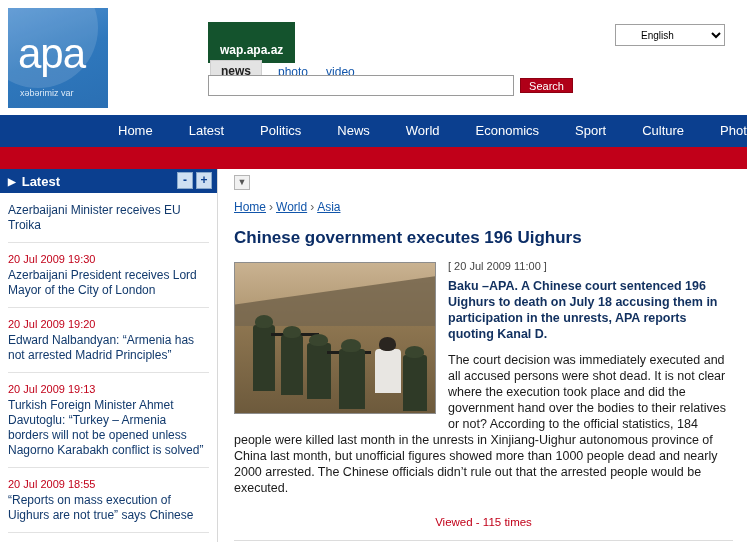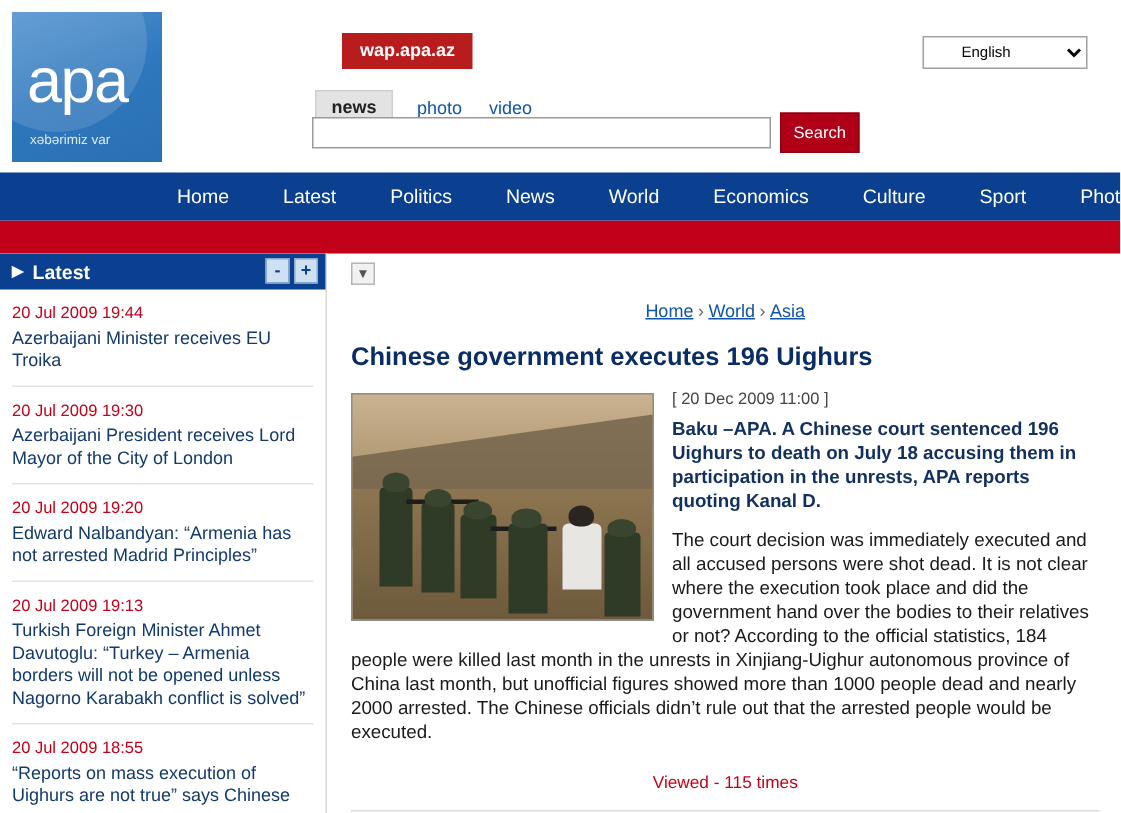--- a/index.html
+++ b/index.html
@@ -51,26 +51,25 @@
   .logo .tagline {
     position: absolute;
     left: 12px; bottom: 10px;
     font-size: 9px;
     color: #dceaf7;
   }
 
   .wap-tab {
     position: absolute;
     left: 208px; top: 22px;
-    background: #b91c1c;
+    background: #14532d;
     color: #ffffff;
     font-size: 12px;
     font-weight: bold;
-    padding: 4px 12px 6px 12px;
-    margin-left: 20px;
+    padding: 21px 12px 6px 12px;
   }
 
   .lang-select {
     position: absolute;
     right: 22px; top: 24px;
     width: 110px;
     height: 22px;
     font-family: "Liberation Sans", sans-serif;
     font-size: 10px;
     padding: 2px 21px;
@@ -110,21 +109,21 @@
   }
   .search-input {
     width: 306px;
     height: 21px;
     border: 1px solid #9a9a9a;
     font-family: "Liberation Sans", sans-serif;
     font-size: 12px;
     padding: 2px 4px;
   }
   .search-button {
-    width: 53px; height: 27px;
+    width: 53px; height: 15px;
     background: #b00018;
     color: #ffffff;
     border: 1px solid #8d0012;
     font-size: 11px;
     font-family: "Liberation Sans", sans-serif;
     cursor: pointer;
   }
 
   
   .navbar {
@@ -221,21 +220,20 @@
     font-size: 9px;
     line-height: 13px;
     text-align: center;
     margin-bottom: 10px;
     cursor: pointer;
   }
   .breadcrumb {
     font-size: 12px;
     color: #555;
     margin-bottom: 14px;
-    text-align: center;
   }
   .breadcrumb a {
     color: #1155aa;
     text-decoration: underline;
     cursor: pointer;
   }
   .breadcrumb .sep { color: #666; padding: 0 3px; }
 
   .article-title {
     font-size: 17px;
@@ -357,39 +355,38 @@
     </div>
   </div>
 
   <div class="navbar">
     <div class="nav-item">Home</div>
     <div class="nav-item">Latest</div>
     <div class="nav-item">Politics</div>
     <div class="nav-item">News</div>
     <div class="nav-item">World</div>
     <div class="nav-item">Economics</div>
+    <div class="nav-item">Sport</div>
     <div class="nav-item">Culture</div>
-    <div class="nav-item">Sport</div>
     <div class="nav-item">Photo</div>
 
   </div>
   <div class="redbar"></div>
 
   <div class="content">
 
     <div class="sidebar">
       <div class="latest-head">
         <span class="arrow">▶</span>
         <span>Latest</span>
         <span class="boxbtn minus">-</span>
         <span class="boxbtn plus">+</span>
       </div>
       <div class="news-list">
         <div class="news-item">
-          <div class="ts">20 Jul 2009 19:44</div>
           <div class="ttl">Azerbaijani Minister receives EU Troika</div>
         </div>
         <div class="news-item">
           <div class="ts">20 Jul 2009 19:30</div>
           <div class="ttl">Azerbaijani President receives Lord Mayor of the City of London</div>
         </div>
         <div class="news-item">
           <div class="ts">20 Jul 2009 19:20</div>
           <div class="ttl">Edward Nalbandyan: “Armenia has not arrested Madrid Principles”</div>
         </div>
@@ -427,21 +424,21 @@
         <div class="ph-helmet" style="left:74px;top:71px;width:19px;height:12px;"></div>
         <div class="ph-rifle" style="left:92px;top:88px;width:44px;"></div>
         <div class="ph-sold" style="left:104px;top:86px;width:26px;height:60px;"></div>
         <div class="ph-helmet" style="left:106px;top:76px;width:20px;height:13px;"></div>
         <div class="ph-civ" style="left:140px;top:86px;width:26px;height:44px;"></div>
         <div class="ph-helmet" style="left:144px;top:74px;width:17px;height:14px;background:#2a2520;"></div>
         <div class="ph-sold" style="left:168px;top:92px;width:24px;height:56px;"></div>
         <div class="ph-helmet" style="left:170px;top:83px;width:19px;height:12px;"></div>
       </div>
 
-      <div class="date-line">[ 20 Dec 2009 11:00 ]</div>
+      <div class="date-line">[ 20 Jul 2009 11:00 ]</div>
       <p class="lede">Baku –APA. A Chinese court sentenced 196 Uighurs to death on July 18 accusing them in participation in the unrests, APA reports quoting Kanal D.</p>
       <p class="body-text">The court decision was immediately executed and all accused persons were shot dead. It is not clear where the execution took place and did the government hand over the bodies to their relatives or not? According to the official statistics, 184 people were killed last month in the unrests in Xinjiang-Uighur autonomous province of China last month, but unofficial figures showed more than 1000 people dead and nearly 2000 arrested. The Chinese officials didn’t rule out that the arrested people would be executed.</p>
 
       <div class="viewed">Viewed - 115 times</div>
 
       <div class="tools">
         
         
         
         

